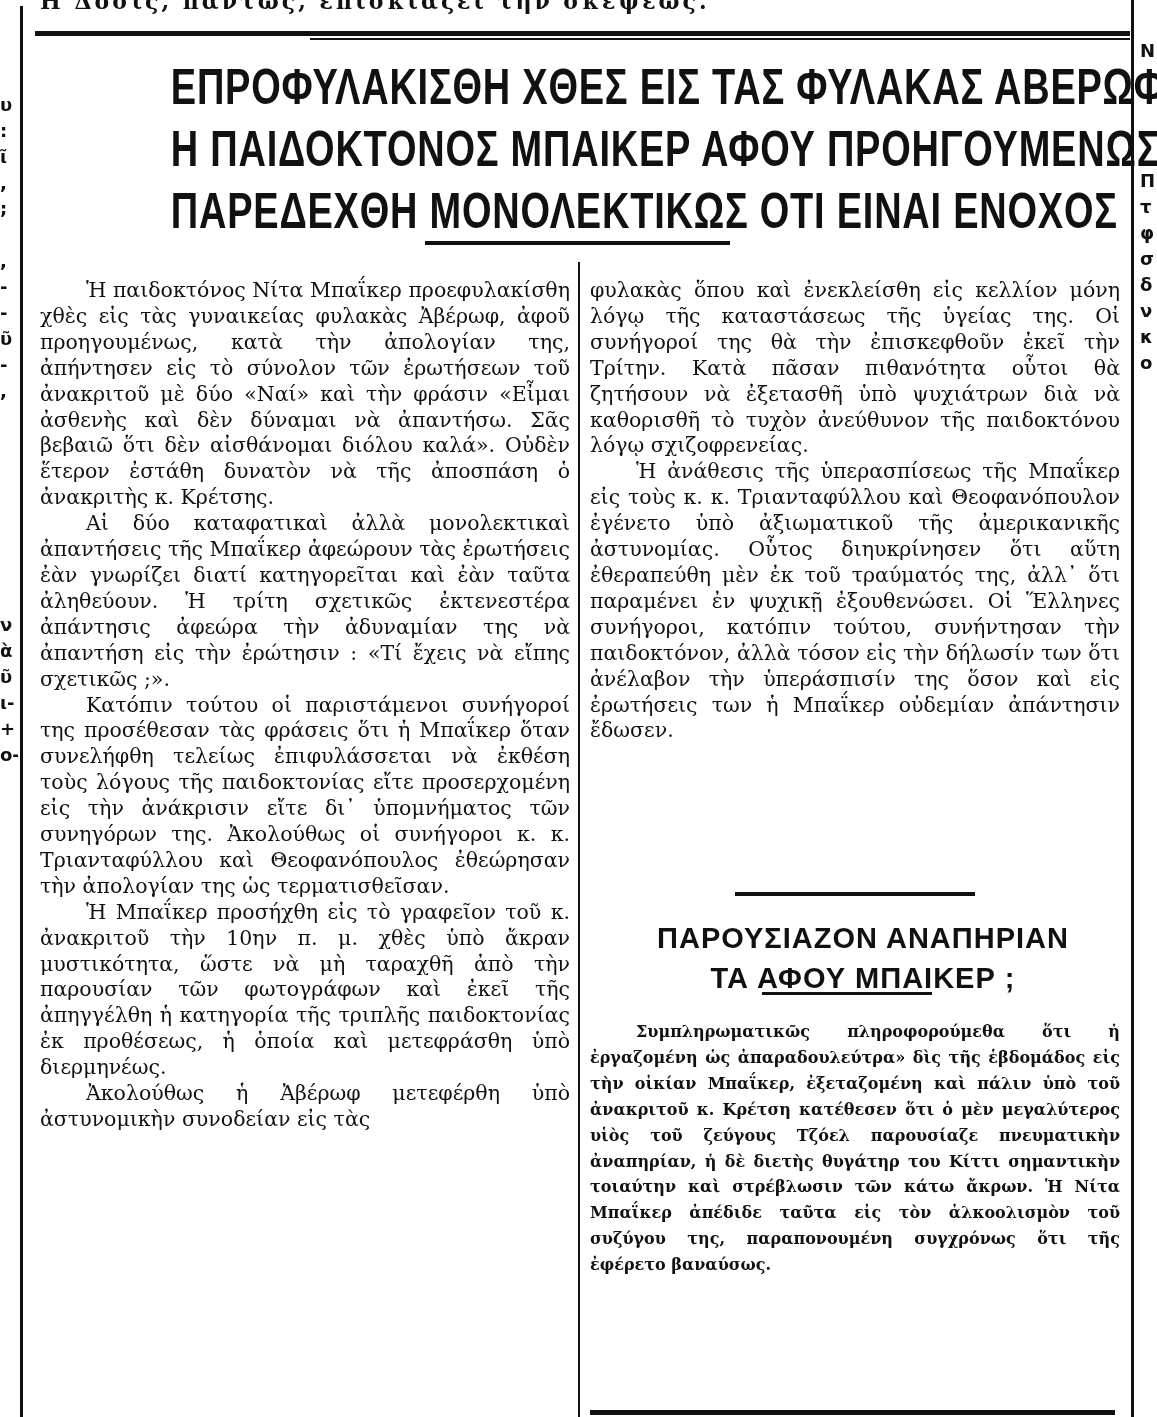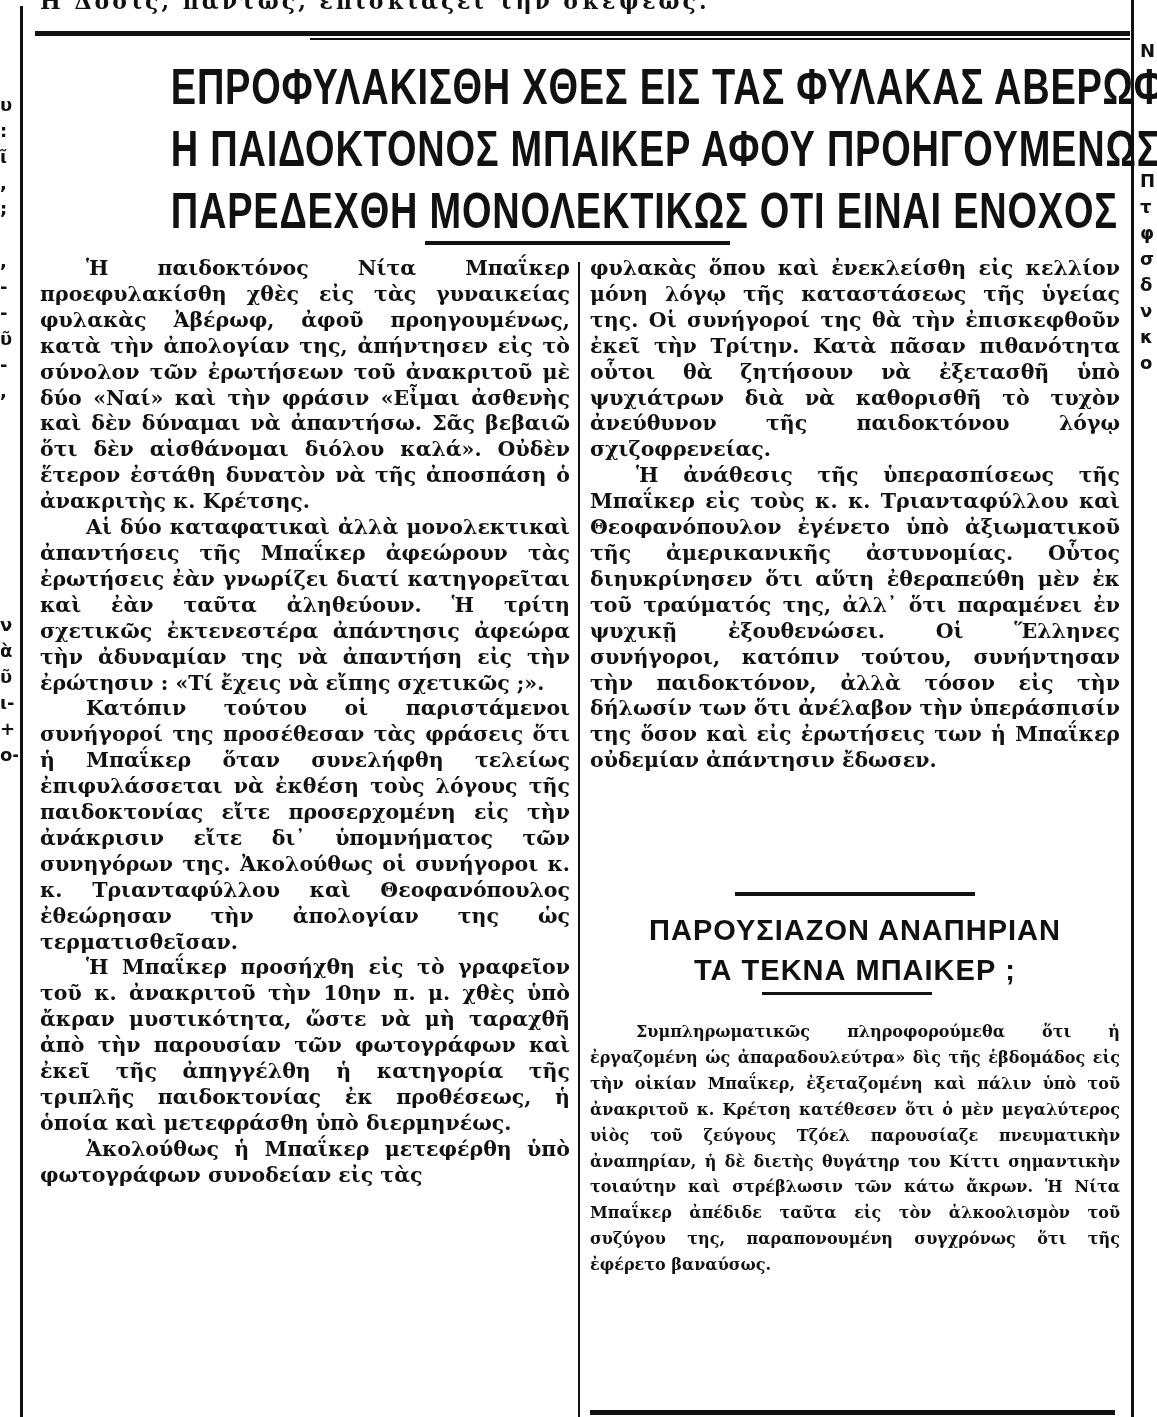--- a/index.html
+++ b/index.html
@@ -38,22 +38,22 @@
     font-family: "Liberation Sans", sans-serif; font-weight: bold;
     font-size: 50px; line-height: 62px;
     transform: scaleX(0.76); transform-origin: center top;
     letter-spacing: 1px;
   }
   .headline .hl-line { display: block; white-space: nowrap; }
   .rule-head {
     position: absolute; left: 425px; top: 241px; width: 305px; height: 4px; background: #111;
   }
   .col {
-    position: absolute; top: 256px;
-    font-family: "DejaVu Serif", serif; font-weight: bold;
+    position: absolute; top: 278px;
+    font-family: "DejaVu Serif", serif; font-weight: normal;
     font-size: 20.5px; line-height: 25.9px;
     text-align: justify;
   }
   .col p { margin: 0; text-indent: 46px; }
   .col p.noindent { text-indent: 0; }
   .col-left { left: 40px; width: 530px; }
   .col-right { left: 590px; width: 530px; }
   .col-divider {
     position: absolute; left: 578px; top: 262px; width: 2px; height: 1155px; background: #111;
   }
@@ -134,34 +134,34 @@
   <span class="hl-line">ΠΑΡΕΔΕΧΘΗ ΜΟΝΟΛΕΚΤΙΚΩΣ ΟΤΙ ΕΙΝΑΙ ΕΝΟΧΟΣ</span>
 </h1>
 
 <div class="rule-head"></div>
 
 <div class="col col-left">
   <p>Ἡ παιδοκτόνος Νίτα Μπαΐκερ προεφυλακίσθη χθὲς εἰς τὰς γυναικείας φυλακὰς Ἀβέρωφ, ἀφοῦ προηγουμένως, κατὰ τὴν ἀπολογίαν της, ἀπήντησεν εἰς τὸ σύνολον τῶν ἐρωτήσεων τοῦ ἀνακριτοῦ μὲ δύο «Ναί» καὶ τὴν φράσιν «Εἶμαι ἀσθενὴς καὶ δὲν δύναμαι νὰ ἀπαντήσω. Σᾶς βεβαιῶ ὅτι δὲν αἰσθάνομαι διόλου καλά». Οὐδὲν ἕτερον ἐστάθη δυνατὸν νὰ τῆς ἀποσπάση ὁ ἀνακριτὴς κ. Κρέτσης.</p>
   <p>Αἱ δύο καταφατικαὶ ἀλλὰ μονολεκτικαὶ ἀπαντήσεις τῆς Μπαΐκερ ἀφεώρουν τὰς ἐρωτήσεις ἐὰν γνωρίζει διατί κατηγορεῖται καὶ ἐὰν ταῦτα ἀληθεύουν. Ἡ τρίτη σχετικῶς ἐκτενεστέρα ἀπάντησις ἀφεώρα τὴν ἀδυναμίαν της νὰ ἀπαντήση εἰς τὴν ἐρώτησιν : «Τί ἔχεις νὰ εἴπης σχετικῶς ;».</p>
   <p>Κατόπιν τούτου οἱ παριστάμενοι συνήγοροί της προσέθεσαν τὰς φράσεις ὅτι ἡ Μπαΐκερ ὅταν συνελήφθη τελείως ἐπιφυλάσσεται νὰ ἐκθέση τοὺς λόγους τῆς παιδοκτονίας εἴτε προσερχομένη εἰς τὴν ἀνάκρισιν εἴτε δι᾽ ὑπομνήματος τῶν συνηγόρων της. Ἀκολούθως οἱ συνήγοροι κ. κ. Τριανταφύλλου καὶ Θεοφανόπουλος ἐθεώρησαν τὴν ἀπολογίαν της ὡς τερματισθεῖσαν.</p>
   <p>Ἡ Μπαΐκερ προσήχθη εἰς τὸ γραφεῖον τοῦ κ. ἀνακριτοῦ τὴν 10ην π. μ. χθὲς ὑπὸ ἄκραν μυστικότητα, ὥστε νὰ μὴ ταραχθῆ ἀπὸ τὴν παρουσίαν τῶν φωτογράφων καὶ ἐκεῖ τῆς ἀπηγγέλθη ἡ κατηγορία τῆς τριπλῆς παιδοκτονίας ἐκ προθέσεως, ἡ ὁποία καὶ μετεφράσθη ὑπὸ διερμηνέως.</p>
-  <p>Ἀκολούθως ἡ Μπαΐκερ μετεφέρθη ὑπὸ φωτογράφων συνοδείαν εἰς τὰς</p>
+  <p>Ἀκολούθως ἡ Ἀβέρωφ μετεφέρθη ὑπὸ ἀστυνομικὴν συνοδείαν εἰς τὰς</p>
 </div>
 
 <div class="col-divider"></div>
 
 <div class="col col-right">
   <p class="noindent">φυλακὰς ὅπου καὶ ἐνεκλείσθη εἰς κελλίον μόνη λόγῳ τῆς καταστάσεως τῆς ὑγείας της. Οἱ συνήγοροί της θὰ τὴν ἐπισκεφθοῦν ἐκεῖ τὴν Τρίτην. Κατὰ πᾶσαν πιθανότητα οὗτοι θὰ ζητήσουν νὰ ἐξετασθῆ ὑπὸ ψυχιάτρων διὰ νὰ καθορισθῆ τὸ τυχὸν ἀνεύθυνον τῆς παιδοκτόνου λόγῳ σχιζοφρενείας.</p>
   <p>Ἡ ἀνάθεσις τῆς ὑπερασπίσεως τῆς Μπαΐκερ εἰς τοὺς κ. κ. Τριανταφύλλου καὶ Θεοφανόπουλον ἐγένετο ὑπὸ ἀξιωματικοῦ τῆς ἀμερικανικῆς ἀστυνομίας. Οὗτος διηυκρίνησεν ὅτι αὕτη ἐθεραπεύθη μὲν ἐκ τοῦ τραύματός της, ἀλλ᾽ ὅτι παραμένει ἐν ψυχικῇ ἐξουθενώσει. Οἱ Ἕλληνες συνήγοροι, κατόπιν τούτου, συνήντησαν τὴν παιδοκτόνον, ἀλλὰ τόσον εἰς τὴν δήλωσίν των ὅτι ἀνέλαβον τὴν ὑπεράσπισίν της ὅσον καὶ εἰς ἐρωτήσεις των ἡ Μπαΐκερ οὐδεμίαν ἀπάντησιν ἔδωσεν.</p>
 </div>
 
 <div class="subhead-rule1"></div>
-<h2 class="subhead" style="margin:0;">
+<h2 class="subhead" style="margin:8px;">
   <span>ΠΑΡΟΥΣΙΑΖΟΝ ΑΝΑΠΗΡΙΑΝ</span>
-  <span>ΤΑ ΤΕΚΝΑ ΜΠΑΙΚΕΡ ;</span>
+  <span>ΤΑ ΑΦΟΥ ΜΠΑΙΚΕΡ ;</span>
 </h2>
 <div class="subhead-rule2"></div>
 
 <div class="col-right2">
   <p>Συμπληρωματικῶς πληροφορούμεθα ὅτι ἡ ἐργαζομένη ὡς ἀπαραδουλεύτρα» δὶς τῆς ἑβδομάδος εἰς τὴν οἰκίαν Μπαΐκερ, ἐξεταζομένη καὶ πάλιν ὑπὸ τοῦ ἀνακριτοῦ κ. Κρέτση κατέθεσεν ὅτι ὁ μὲν μεγαλύτερος υἱὸς τοῦ ζεύγους Τζόελ παρουσίαζε πνευματικὴν ἀναπηρίαν, ἡ δὲ διετὴς θυγάτηρ του Κίττι σημαντικὴν τοιαύτην καὶ στρέβλωσιν τῶν κάτω ἄκρων. Ἡ Νίτα Μπαΐκερ ἀπέδιδε ταῦτα εἰς τὸν ἀλκοολισμὸν τοῦ συζύγου της, παραπονουμένη συγχρόνως ὅτι τῆς ἐφέρετο βαναύσως.</p>
 </div>
 
 <div class="rule-bottom"></div>
 
 </body></html>

